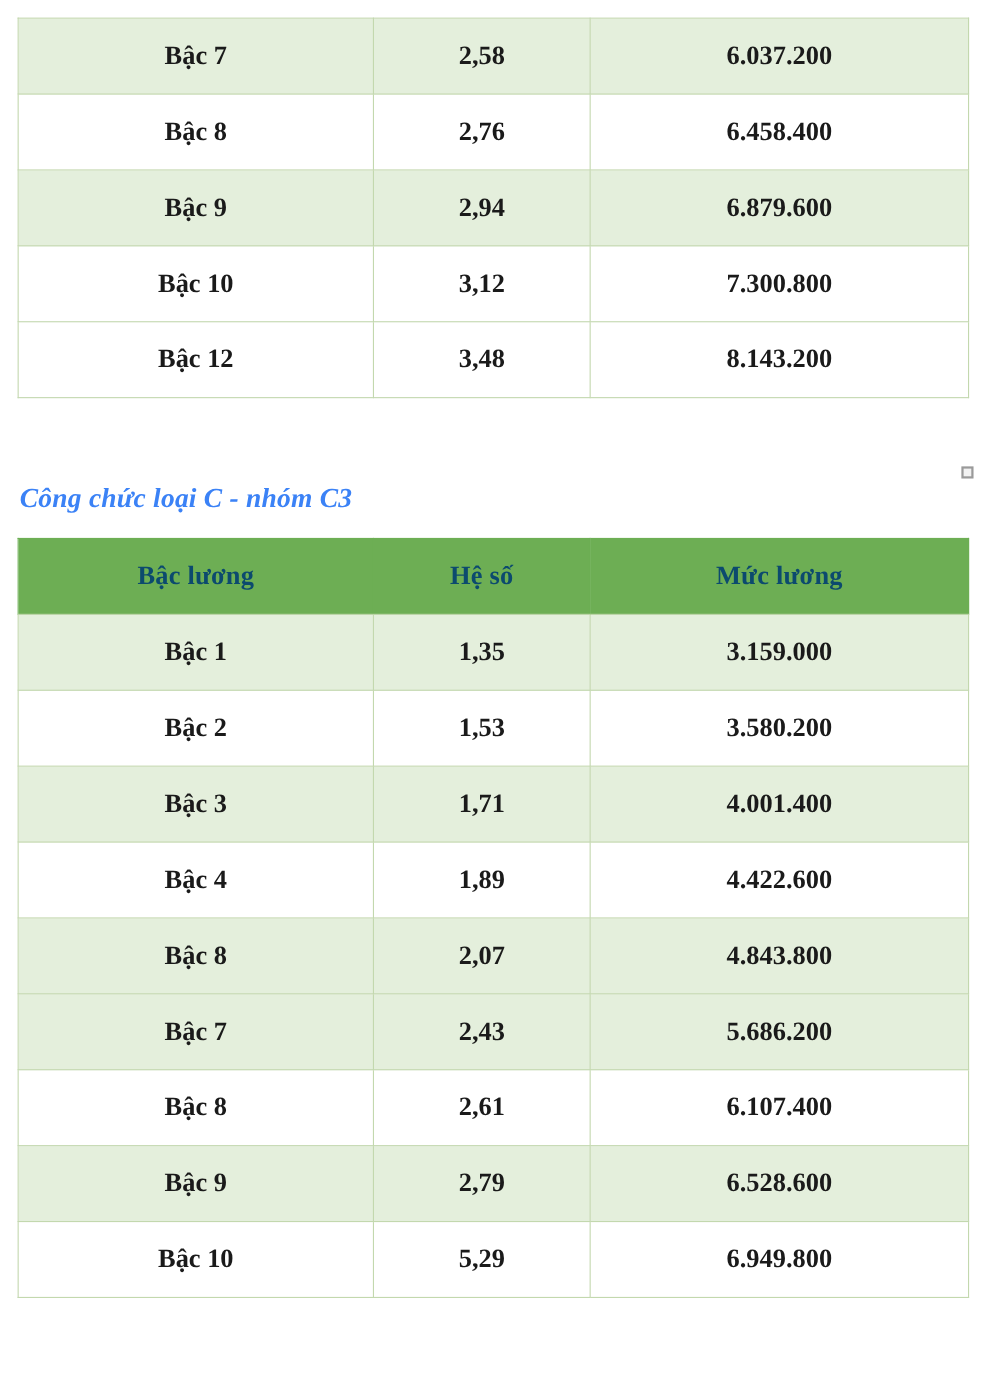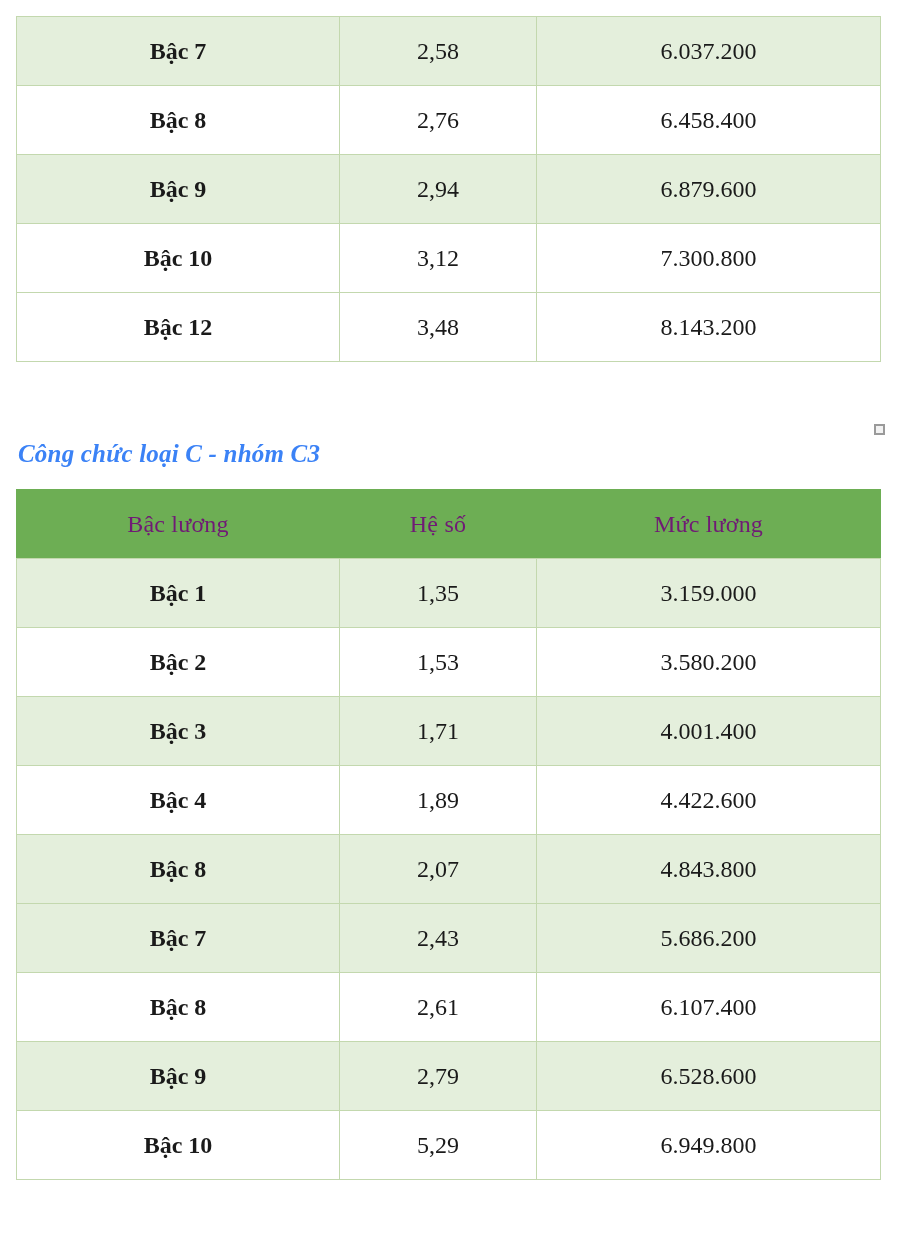--- a/index.html
+++ b/index.html
@@ -45,40 +45,40 @@
     padding: 0;
     text-align: center;
     vertical-align: middle;
     height: 68px;
     font-size: 24px;
     line-height: 1.2;
   }
 
   .salary-table thead th {
     background: #6dae54;
-    color: #701a75;
-    font-weight: normal;
+    color: #0c4a6e;
+    font-weight: bold;
     letter-spacing: 0.2px;
     border-color: #6dae54;
     border-bottom-color: #c3d8ae;
   }
 
   .salary-table tbody tr.shaded td {
     background: #e4efdc;
   }
   .salary-table tbody tr.plain td {
     background: #ffffff;
   }
 
   .salary-table td.grade-cell {
     font-weight: bold;
   }
   .salary-table td.coef-cell,
   .salary-table td.wage-cell {
-    font-weight: normal;
+    font-weight: bold;
   }
 
   
   #table-upper {
     top: 16px;
   }
 
   
   .section-heading {
     position: absolute;

